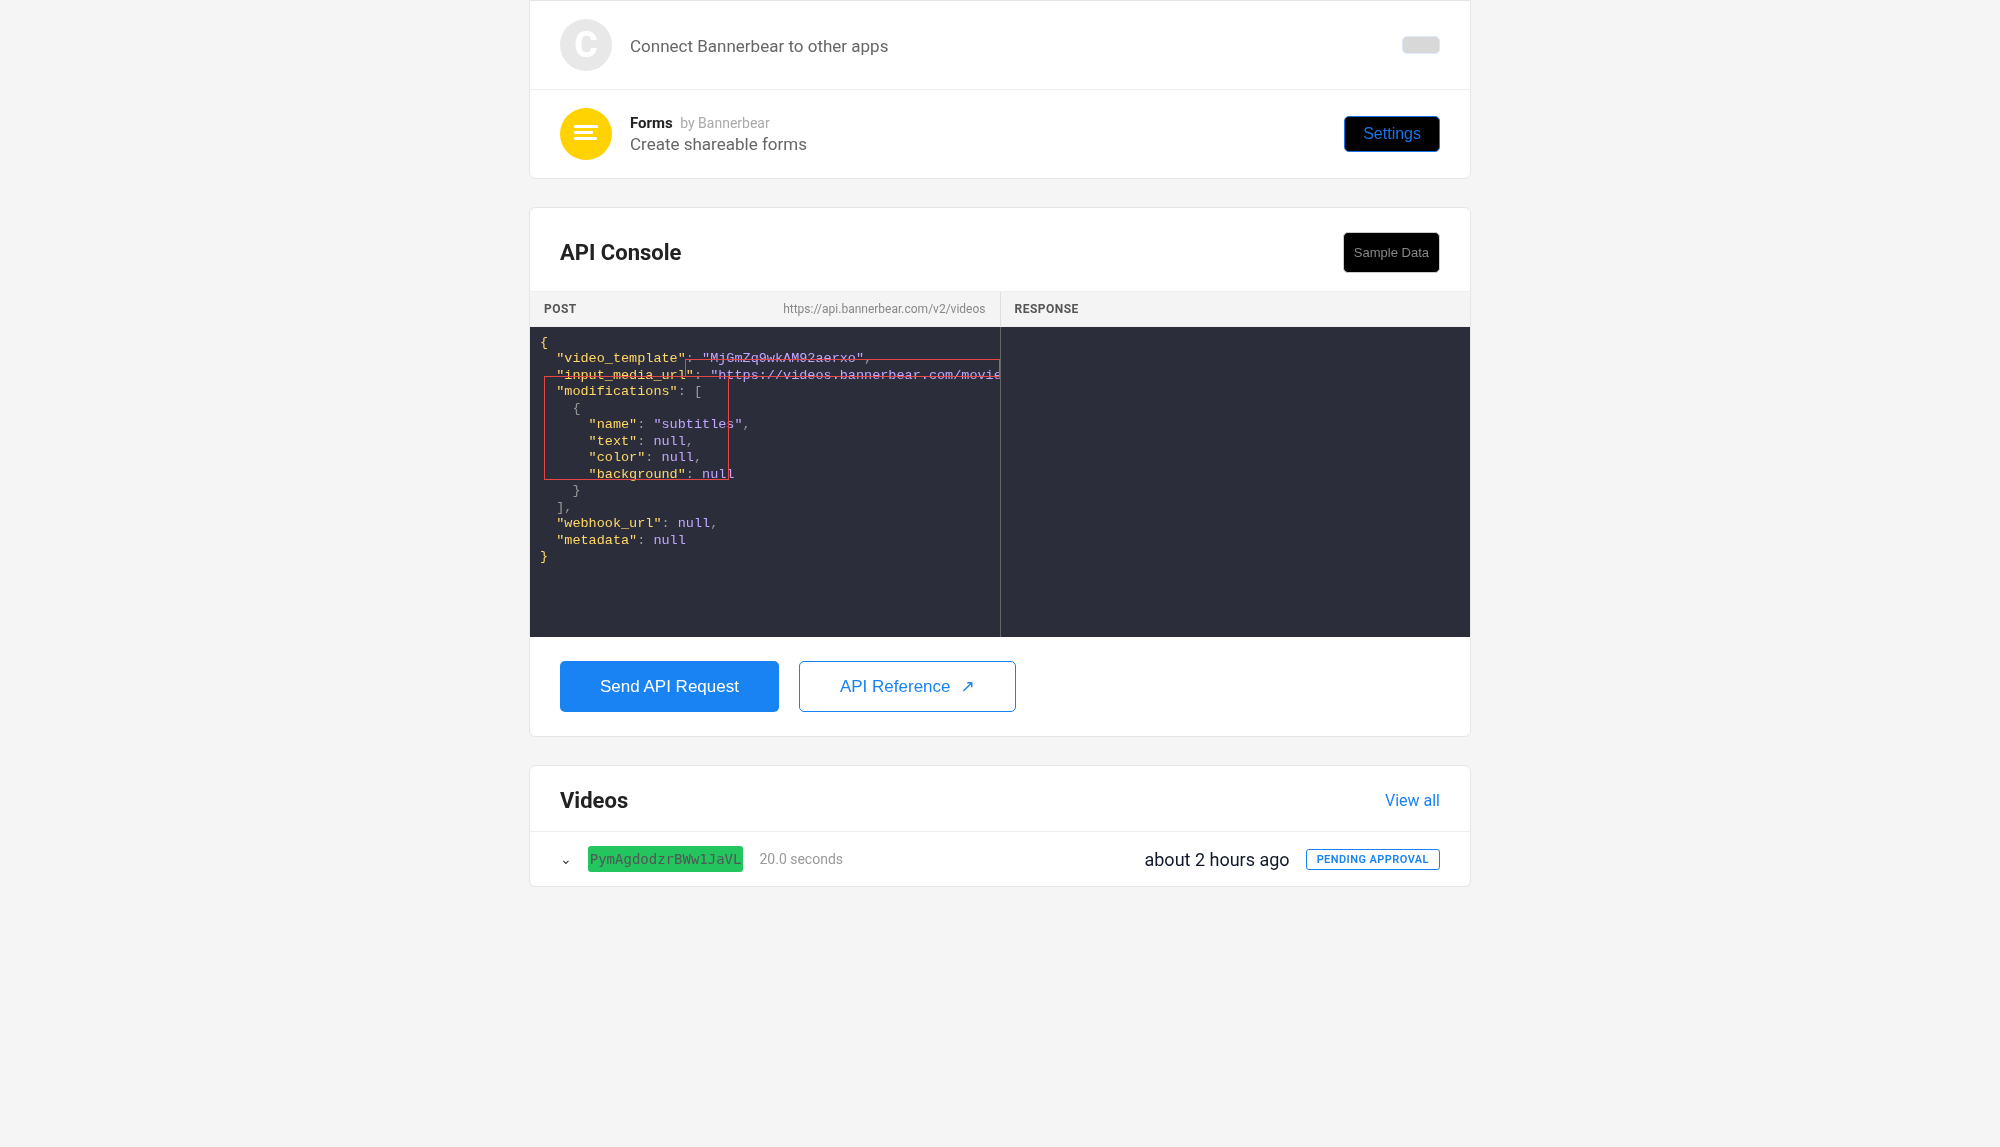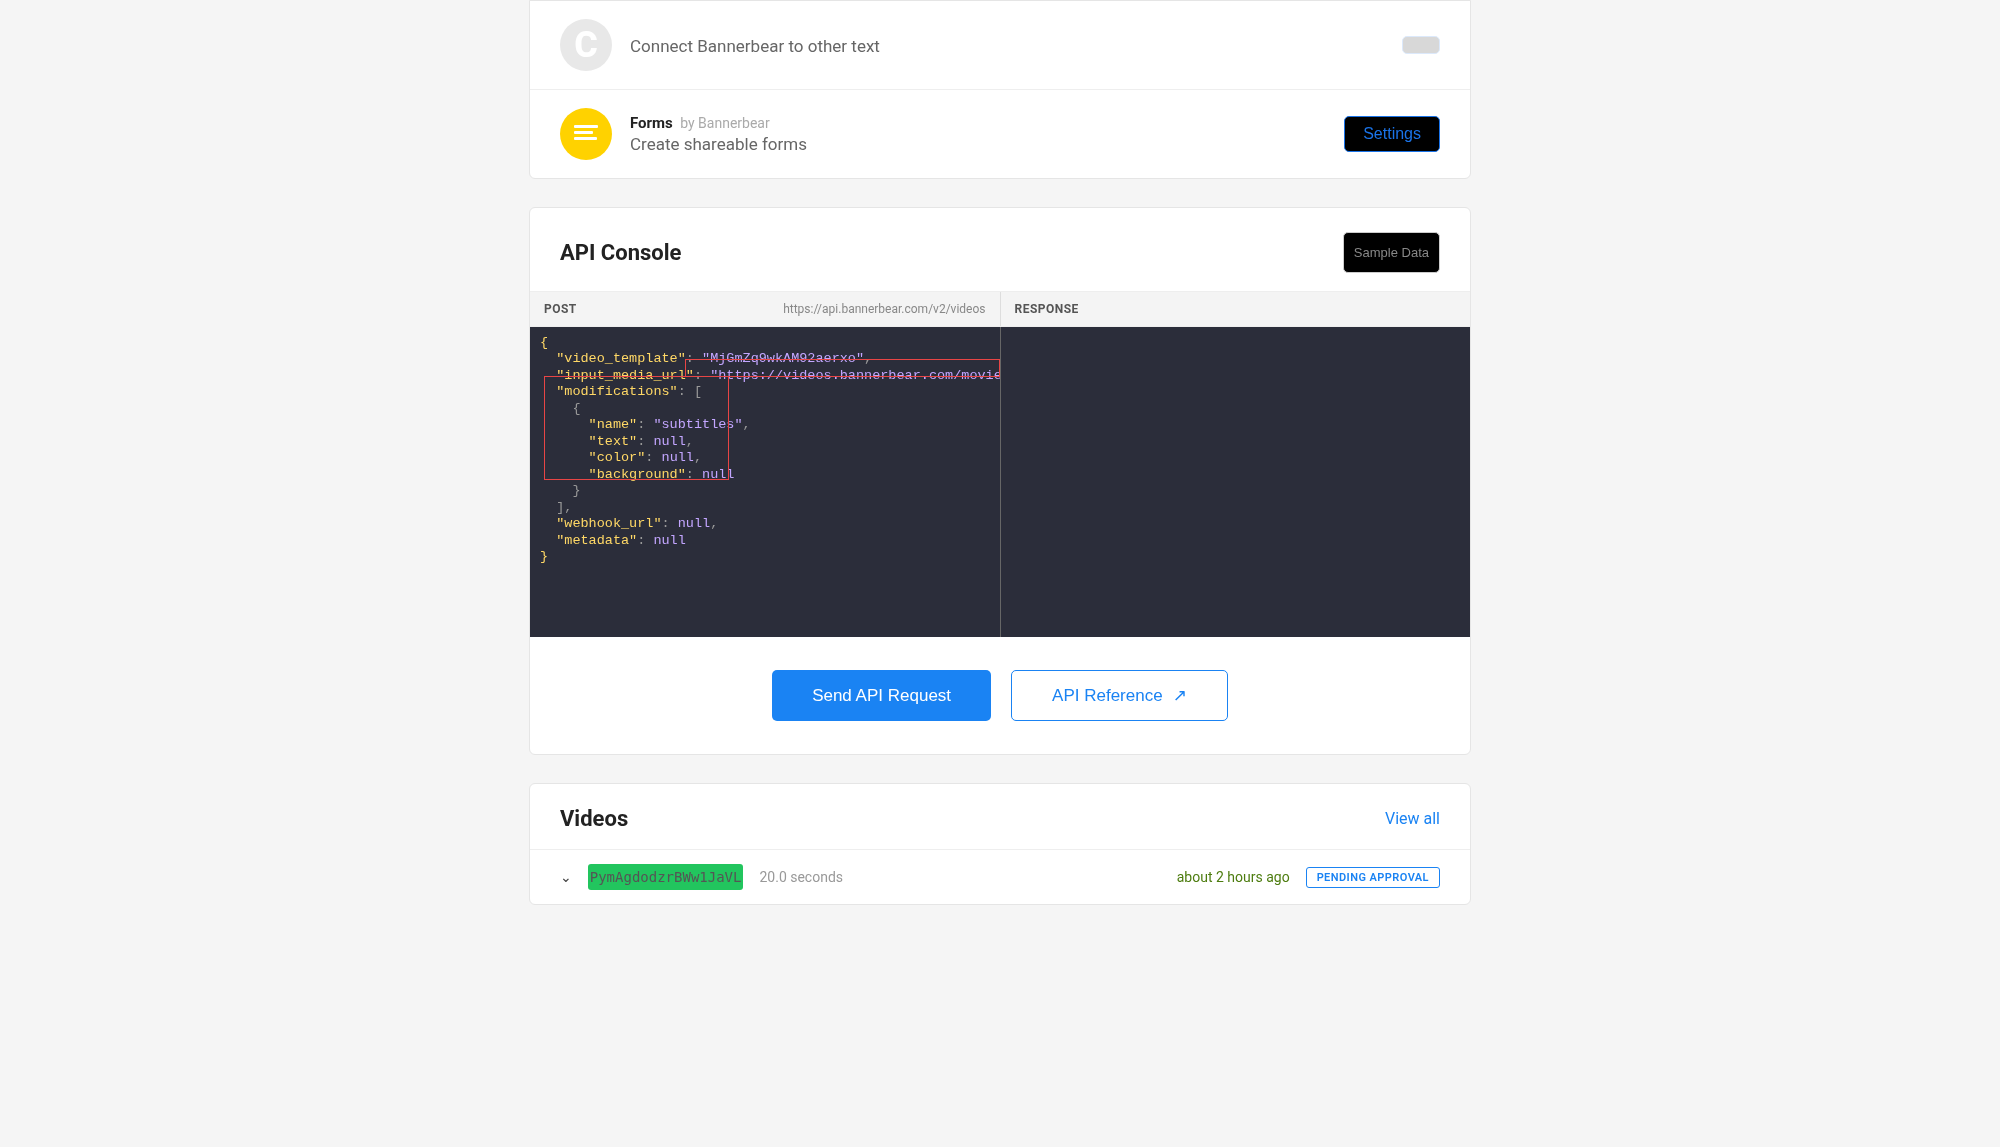--- a/index.html
+++ b/index.html
@@ -102,22 +102,22 @@
       top: 32px; left: 155px; width: 315px; height: 18px;
       pointer-events: none;
     }
     .red-box2 {
       position: absolute;
       border: 1.5px solid #e84545;
       top: 49px; left: 14px; width: 185px; height: 104px;
       pointer-events: none;
     }
     .console-footer {
-      padding: 33px 30px;
-      display: flex; gap: 20px; justify-content: center;
+      padding: 24px 30px;
+      display: flex; gap: 20px;
     }
     .btn-primary {
       background: #1a83f3;
       color: #fff;
       border: none;
       border-radius: 5px;
       padding: 14px 40px;
       font-size: 17px;
       cursor: pointer;
     }
@@ -142,21 +142,21 @@
       padding: 14px 30px;
       display: flex; align-items: center; gap: 16px;
     }
     .chevron { font-size: 14px; color: #444; cursor: pointer; }
     .code-badge {
       background: #22c55e; padding: 5px 2px; border-radius: 3px;
       font-family: monospace; font-size: 14px; color: #555;
     }
     .duration { color: #999; font-size: 14px; }
     .spacer { flex: 1; }
-    .time-ago { color: #4d7c0f; font-size: 14px; }
+    .time-ago { color: #0f172a; font-size: 18px; }
     .status-badge {
       border: 1px solid #1a83f3; color: #1a83f3;
       padding: 3px 10px; border-radius: 3px;
       font-size: 11px; font-weight: 600; letter-spacing: 0.04em;
     }
     .forms-lines {
       width: 24px; height: 18px;
       display: flex; flex-direction: column; gap: 3px;
     }
     .forms-lines div { height: 3px; background: #fff; border-radius: 1px; }
@@ -165,21 +165,21 @@
   </style>
 </head>
 <body>
 
 <div class="container">
 
   <div class="card" style="border-top-left-radius:0;border-top-right-radius:0;">
     <div class="integration">
       <div class="int-icon grey">C</div>
       <div class="int-text">
-        <div class="int-desc">Connect Bannerbear to other text</div>
+        <div class="int-desc">Connect Bannerbear to other apps</div>
       </div>
       <button class="btn-outline" style="opacity:0.15"></button>
     </div>
     <div class="integration">
       <div class="int-icon yellow">
         <div class="forms-lines">
             <div></div>
             <div></div>
             <div></div>
           </div>

